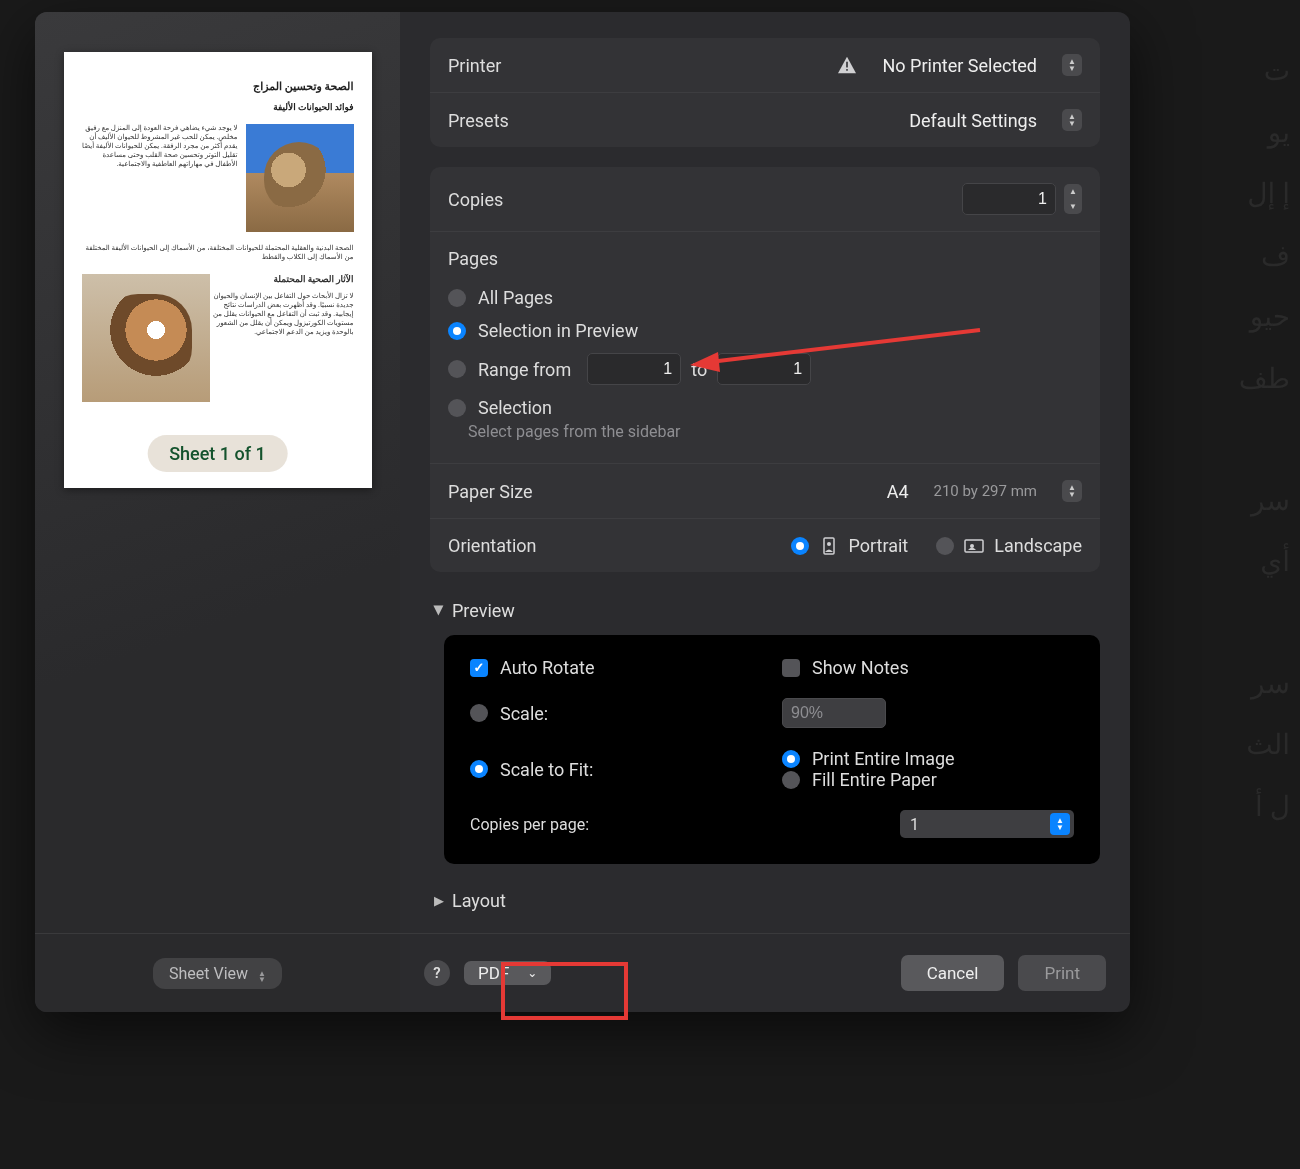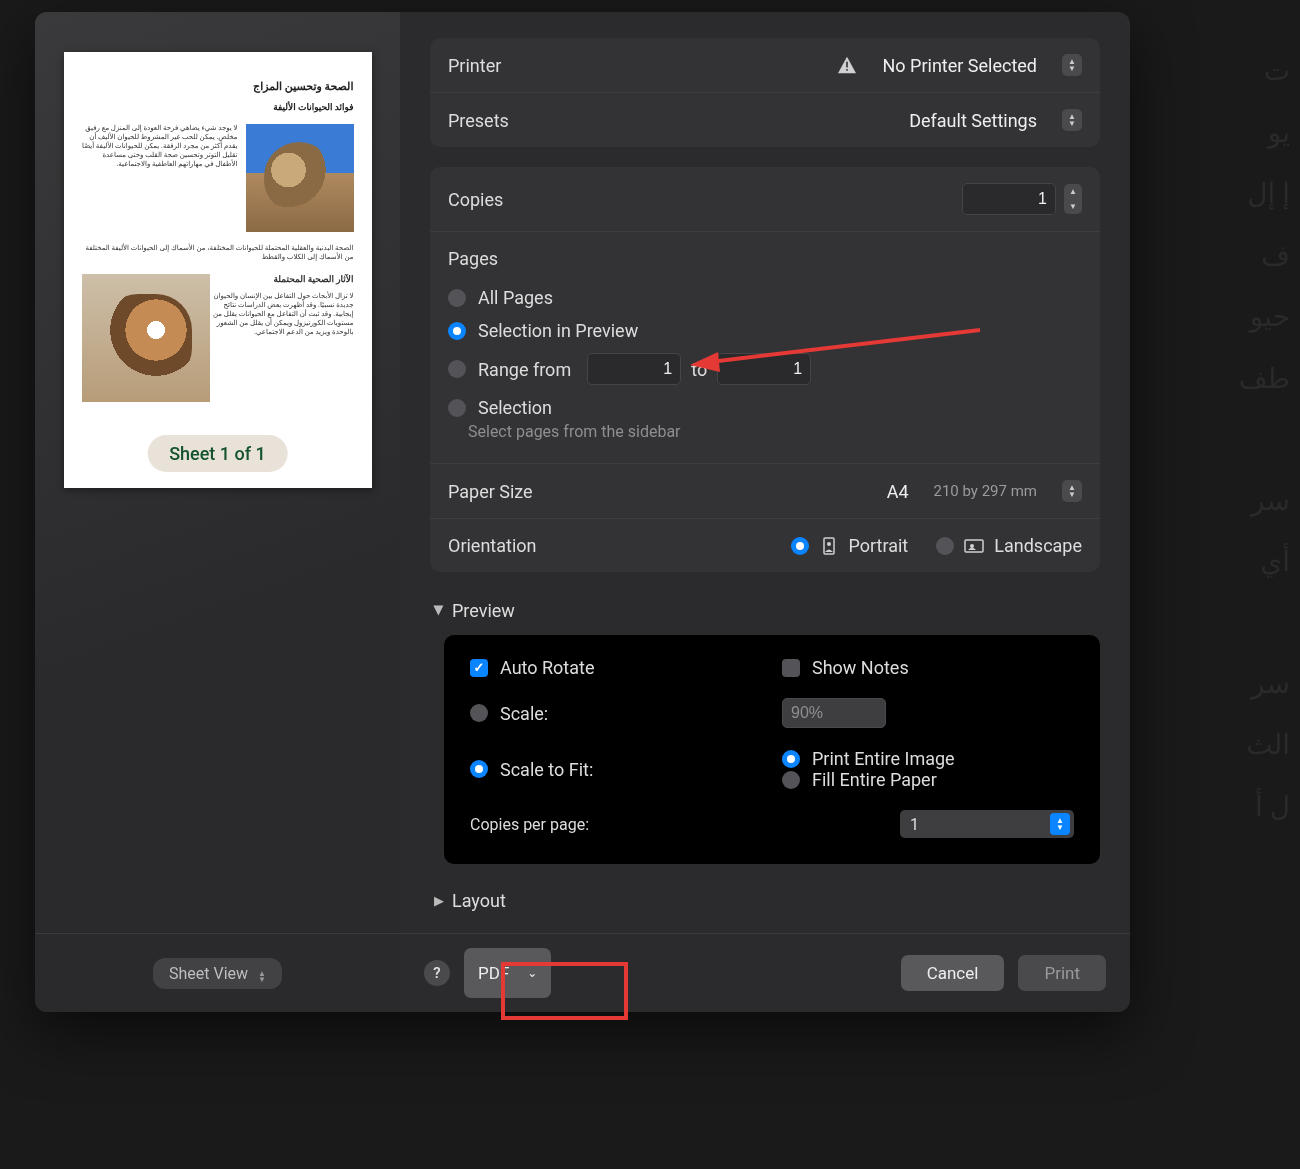--- a/index.html
+++ b/index.html
@@ -56,21 +56,21 @@
   .check{width:18px;height:18px;border-radius:4px;background:#545458;flex:none;display:inline-flex;align-items:center;justify-content:center}
   .check.on{background:#0a84ff}
   .check.on::after{content:"✓";color:#fff;font-size:13px;font-weight:700}
   .inline{display:flex;align-items:center;gap:12px;font-size:18px}
   .pct-input{width:86px;height:28px;background:#3e3e41;border:1px solid #4a4a4d;border-radius:5px;color:#8e8e92;text-align:left;padding:0 8px;font-size:16px}
   .cpp-row{display:flex;align-items:center;justify-content:space-between;margin-top:20px}
   .cpp-select{width:160px;height:28px;background:#3e3e41;border-radius:5px;display:flex;align-items:center;justify-content:space-between;padding:0 4px 0 10px;font-size:16px}
   .cpp-select .sa{width:20px;height:22px;background:#0a84ff;border-radius:4px;display:flex;flex-direction:column;align-items:center;justify-content:center;font-size:8px;line-height:7px;color:#fff}
   .footer{height:78px;border-top:1px solid #3a3a3c;display:flex;align-items:center;padding:0 24px;gap:14px}
   .help{width:26px;height:26px;border-radius:50%;background:#4a4a4d;color:#ddd;display:flex;align-items:center;justify-content:center;font-size:15px;font-weight:600}
-  .pdf-btn{height:50px;background:#59595c;border-radius:7px;padding:0 14px;display:flex;align-items:center;gap:18px;font-size:17px;color:#eee}
+  .pdf-btn{height:24px;background:#59595c;border-radius:7px;padding:0 14px;display:flex;align-items:center;gap:18px;font-size:17px;color:#eee}
   .spacer{flex:1}
   .btn{height:36px;border-radius:7px;padding:0 26px;font-size:17px;display:flex;align-items:center;justify-content:center}
   .btn.cancel{background:#59595c;color:#eee}
   .btn.print{background:#4a4a4d;color:#9a9a9c}
   .redbox{position:absolute;border:4px solid #e53935;pointer-events:none}
   .arrow{position:absolute;pointer-events:none}
 </style>
 </head>
 <body>
 

